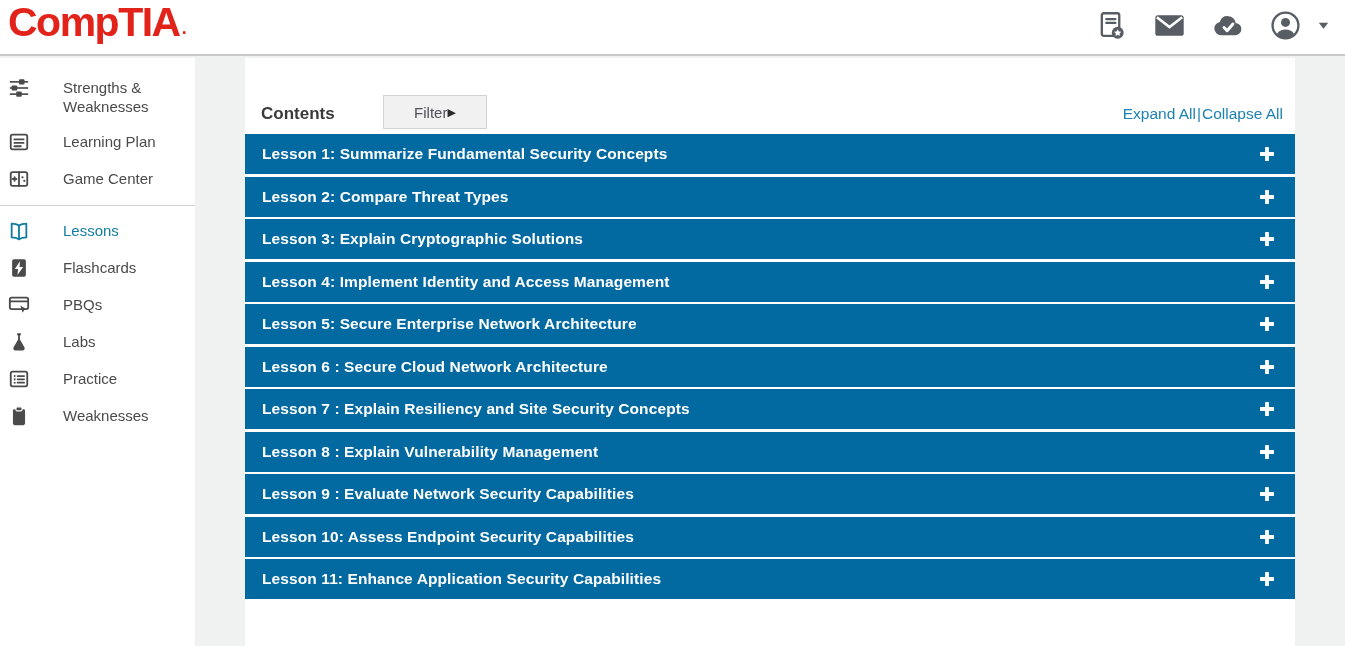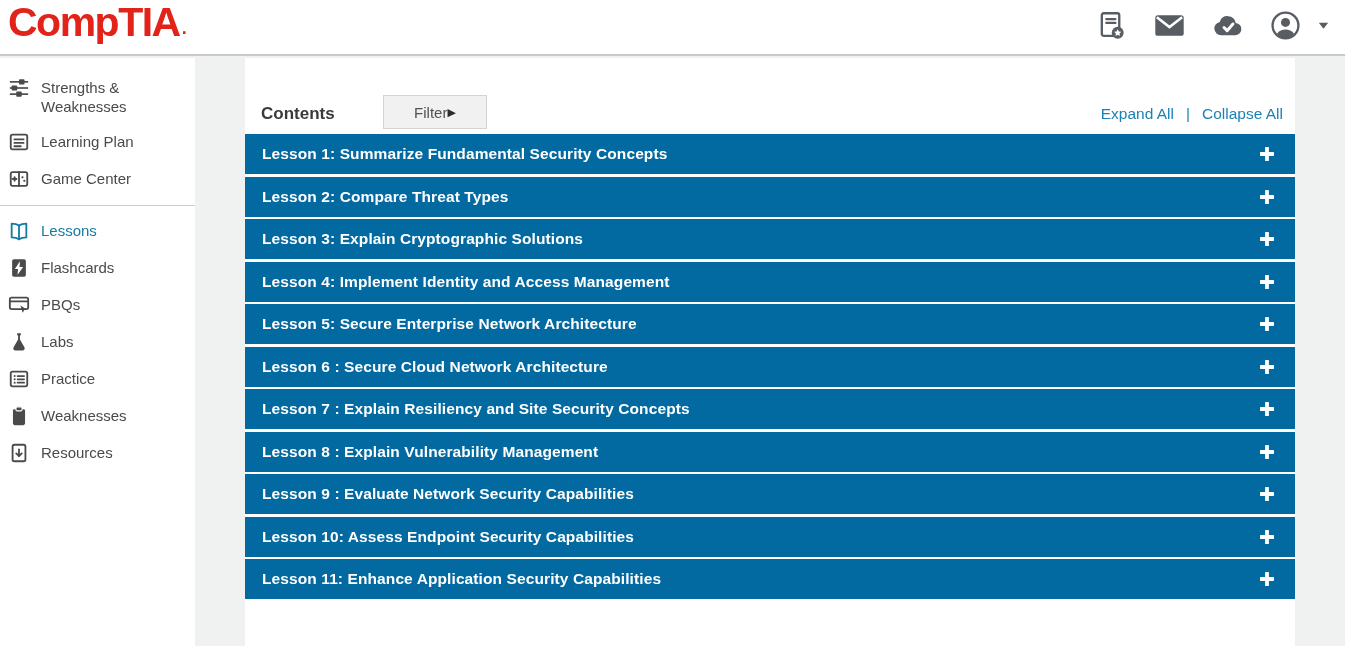--- a/index.html
+++ b/index.html
@@ -28,21 +28,21 @@
   .hicon{display:inline-flex;cursor:pointer;}
   .hicon svg{width:31px;height:31px;}
   .hicon.caret svg{width:15px;height:15px;margin-left:-12px;}
 
   
   .sidebar{
     position:absolute;left:0;top:58px;width:195px;bottom:0;
     background:#fff;padding-top:12px;box-sizing:border-box;
   }
   .side-item{
-    display:flex;align-items:flex-start;gap:11px;
+    display:flex;align-items:flex-start;gap:33px;
     padding:8px 6px 8px 8px;cursor:pointer;
     font-size:15px;line-height:19px;color:#4a4a4a;
   }
   .side-item .side-icon{flex:0 0 22px;display:inline-flex;margin-top:-1px;}
   .side-item .side-icon svg{width:22px;height:22px;}
   .side-item.active{color:#137ca3;}
   .side-divider{height:1px;background:#cfcfcf;margin:7px 0;}
 
   
   .gutter{position:absolute;left:195px;top:58px;width:50px;bottom:0;background:#f0f1f1;}
@@ -56,21 +56,21 @@
   .content-title{margin-left:16px;font-size:17px;font-weight:700;color:#3a3a3a;}
   .filter-btn{
     position:absolute;left:138px;top:1px;width:104px;height:34px;
     background:#f1f1f1;border:1px solid #d3d3d3;box-sizing:border-box;
     display:flex;align-items:center;justify-content:center;
     font-size:15px;color:#4d5357;cursor:pointer;
   }
   .filter-btn .arrow{font-size:11px;color:#2b2b2b;}
   .expand-links{
     margin-left:auto;margin-right:12px;display:flex;align-items:center;
-    font-size:15.5px;color:#1d82b2;gap:11px;
+    font-size:15.5px;color:#1d82b2;
   }
   .expand-links .lnk{cursor:pointer;}
   .expand-links .sep{margin:0 1px;}
 
   .lesson-list{margin:0;}
   .lesson-row{
     height:40px;margin-bottom:2.5px;background:#0369a1;
     display:flex;align-items:center;
     padding:0 20px 0 17px;cursor:pointer;
   }
@@ -216,30 +216,20 @@
       </div>
       <div class="side-item">
         <span class="side-icon">
           <svg viewBox="0 0 24 24">
             <path d="M7 4.5h10c.9 0 1.6.7 1.6 1.6V20c0 1.1-.9 2-2 2H7.4c-1.1 0-2-.9-2-2V6.1c0-.9.7-1.6 1.6-1.6z" fill="currentColor"></path>
             <rect x="8.7" y="2" width="6.6" height="4.4" rx="1.2" fill="currentColor" stroke="#fff" stroke-width="1.2"></rect>
           </svg>
         </span>
         <span class="side-label">Weaknesses</span>
       </div>
-      <div class="side-item">
-        <span class="side-icon">
-          <svg viewBox="0 0 24 24" fill="none" stroke="currentColor" stroke-width="2" stroke-linecap="round" stroke-linejoin="round">
-            <rect x="5" y="3" width="14" height="18" rx="2"></rect>
-            <line x1="12" y1="8" x2="12" y2="15"></line>
-            <polyline points="9,12.5 12,15.5 15,12.5"></polyline>
-          </svg>
-        </span>
-        <span class="side-label">Resources</span>
-      </div>
     </div>
 
   <div class="gutter"></div>
 
   <div class="content">
     <div class="content-header">
       <span class="content-title">Contents</span>
       <div class="filter-btn">
         <span>Filter</span>
         <span class="arrow">▶</span>

